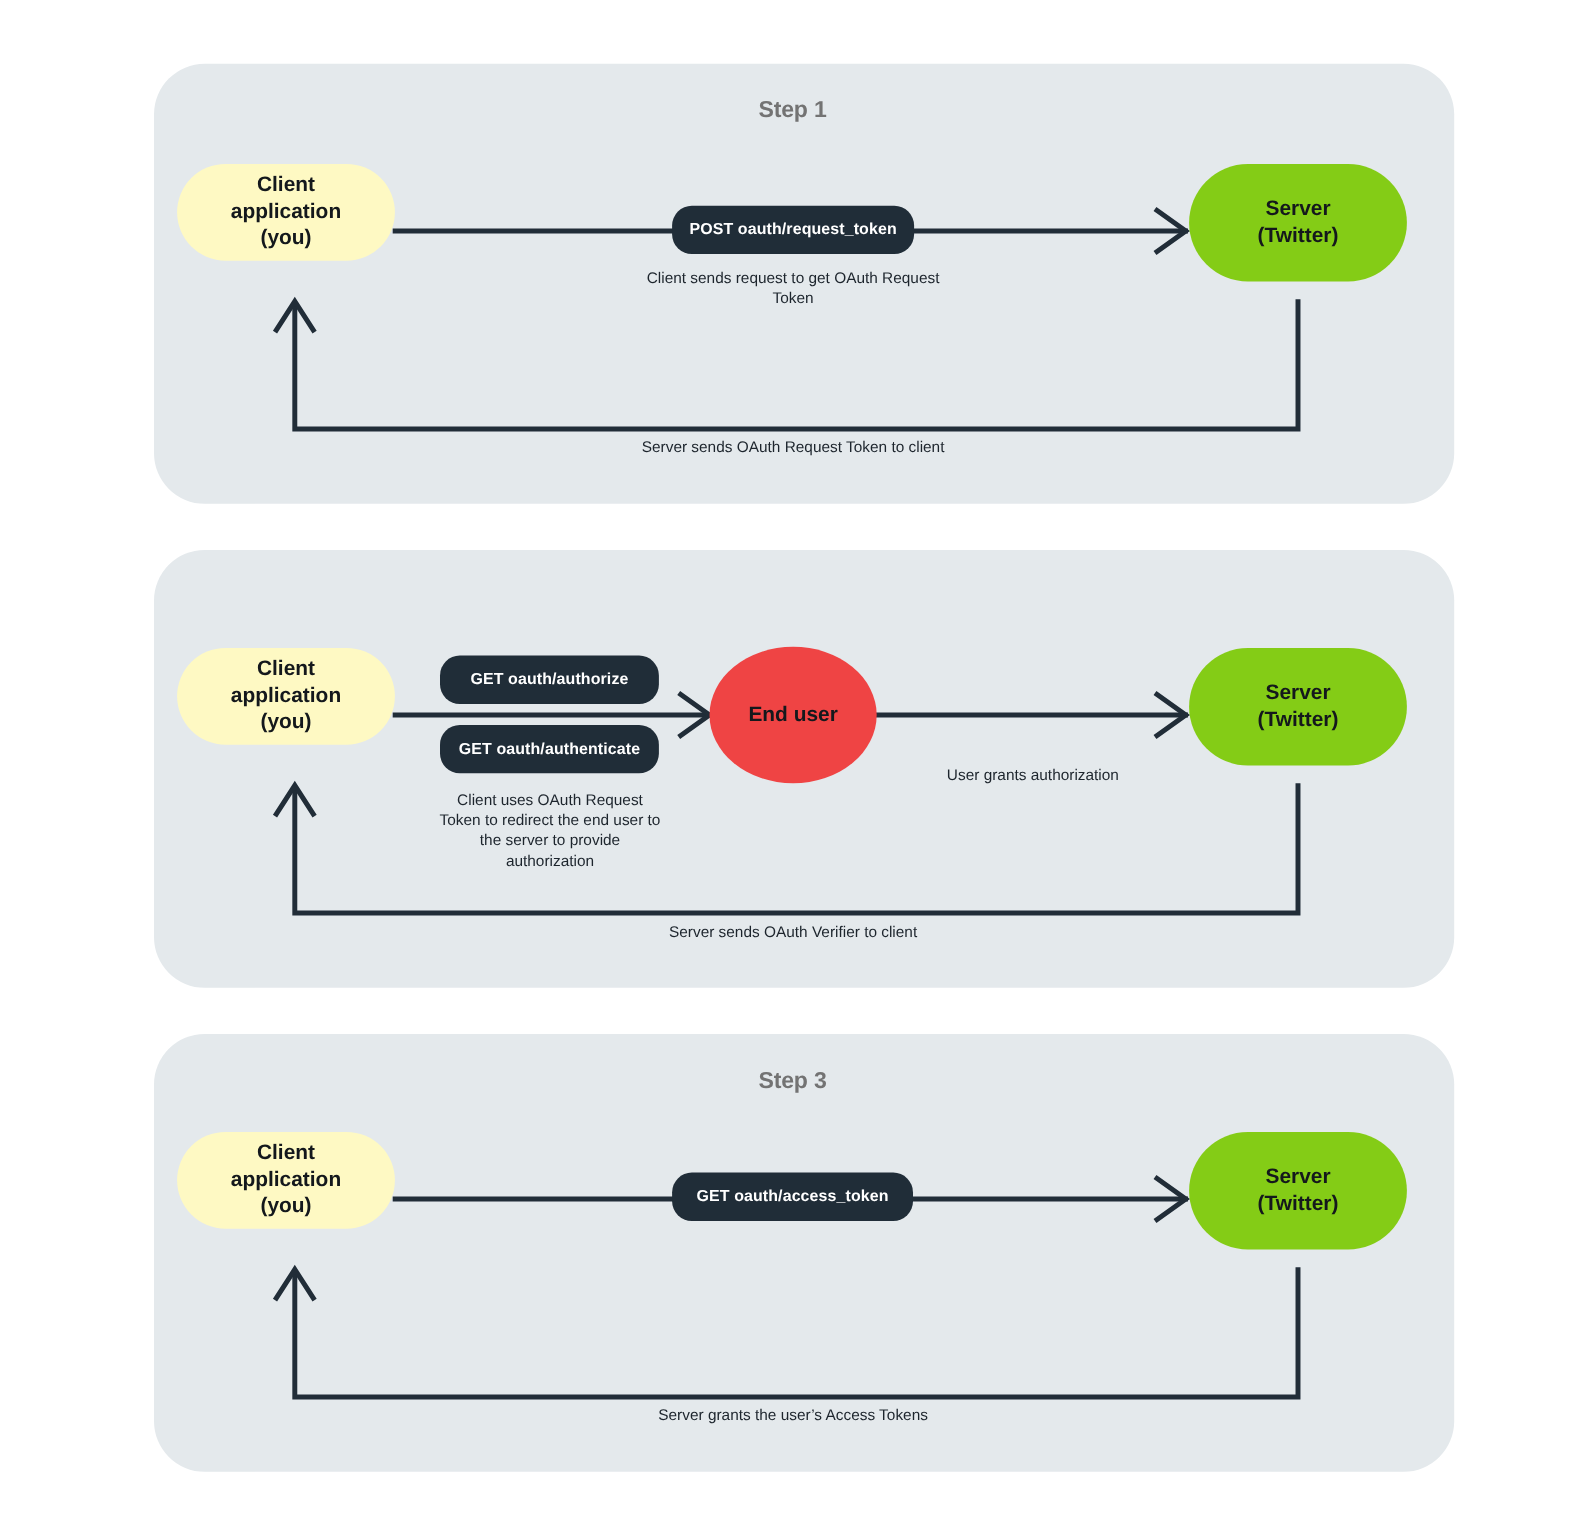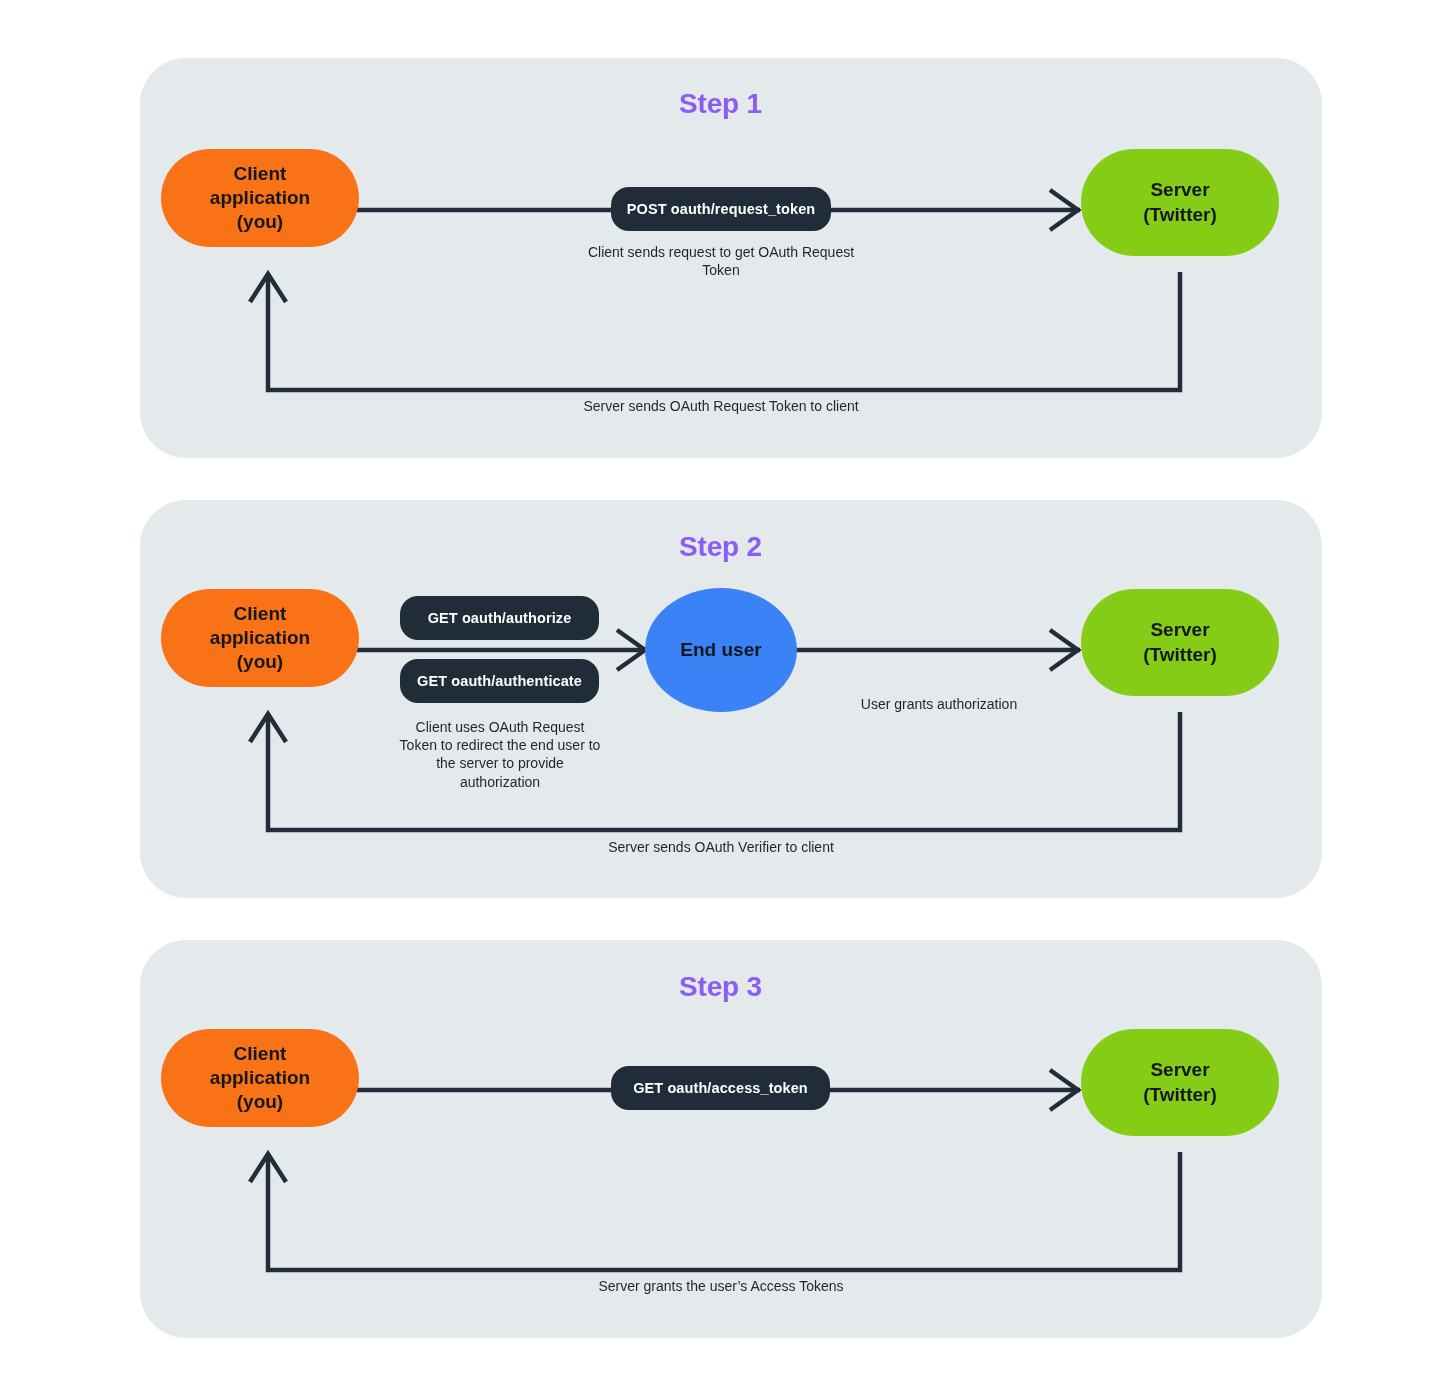--- a/index.html
+++ b/index.html
@@ -19,50 +19,50 @@
     border-radius:46px;
   }
   #panel-1{top:58px;height:400px;}
   #panel-2{top:500px;height:398px;}
   #panel-3{top:940px;height:398px;}
 
   .step-title{
     position:absolute;
     left:0;width:100%;
     text-align:center;
-    font-size:28px;
+    font-size:21px;
     font-weight:bold;
     letter-spacing:-0.2px;
-    color:#8b5cf6;
+    color:#737373;
   }
 
   
   .node{
     position:absolute;
     display:flex;align-items:center;justify-content:center;
     text-align:center;
     font-weight:bold;
     font-size:19px;
     line-height:1.28;
     color:#14181c;
     z-index:3;
   }
   .node-client{
-    width:198px;height:98px;
-    background:#f97316;
+    width:198px;height:88px;
+    background:#fef9c3;
     border-radius:62px;
   }
   .node-server{
     width:198px;height:107px;
     background:#84cc16;
     border-radius:62px;
   }
   .node-enduser{
     width:152px;height:124px;
-    background:#3b82f6;
+    background:#ef4444;
     border-radius:50%;
   }
 
   
   .pill{
     position:absolute;
     background:#202d38;
     color:#ffffff;
     border-radius:18px;
     font-size:14.5px;
@@ -124,21 +124,20 @@
   </div>
 
   <div class="pill" style="left:611px;top:187px;width:220px;">POST oauth/request_token</div>
 
   <div class="caption" style="left:571px;top:243px;width:300px;">Client sends request to get OAuth Request Token</div>
 
   <div class="caption" style="left:521px;top:397px;width:400px;">Server sends OAuth Request Token to client</div>
 
   <div class="panel" id="panel-2"></div>
 
-  <div class="step-title" style="top:531px;">Step 2</div>
 
   <div class="node node-client" style="left:161px;top:589px;">
     <span>
       <span>Client</span><br>
       <span>application</span><br>
       <span>(you)</span>
     </span>
   </div>
 
   <div class="node node-enduser" style="left:645px;top:588px;">

